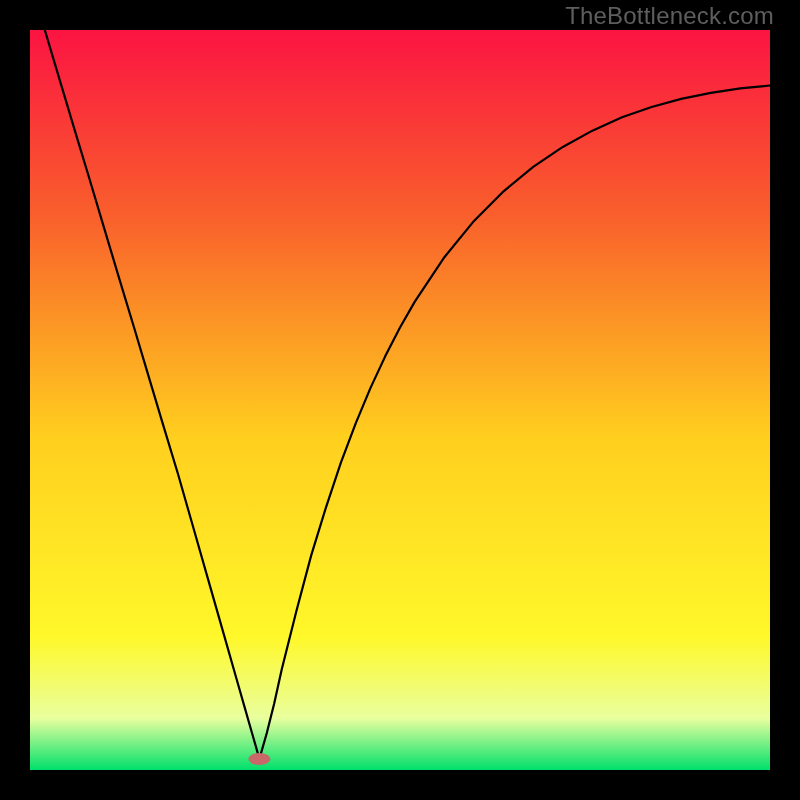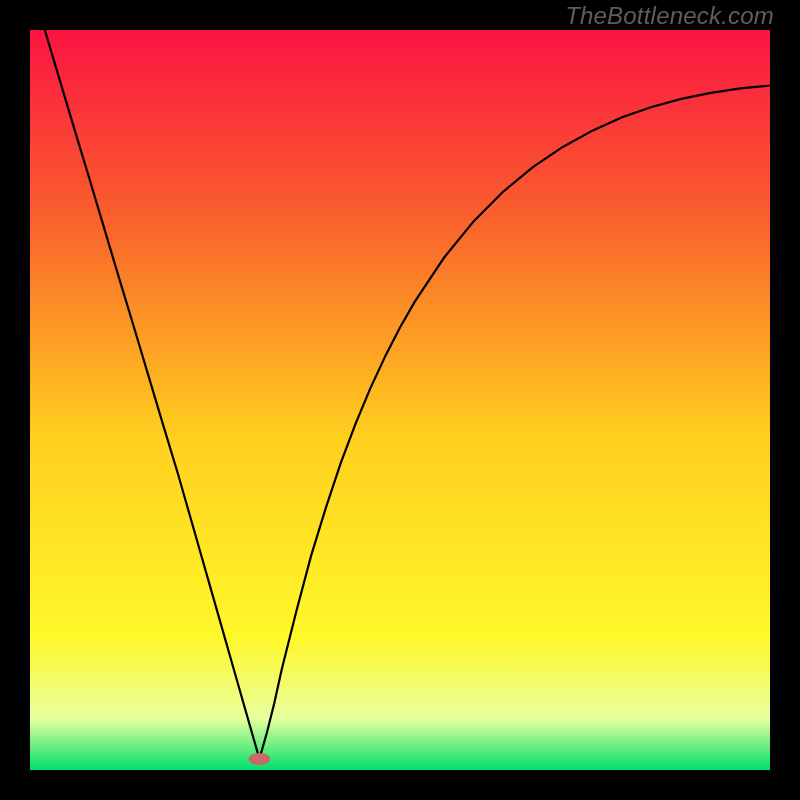--- a/index.html
+++ b/index.html
@@ -9,21 +9,20 @@
     height: 800px;
     background: #000;
     font-family: Arial, Helvetica, sans-serif;
     overflow: hidden;
   }
   .frame {
     position: relative;
     width: 788px;
     height: 800px;
     background: #000;
-    font-style: italic;
   }
   .watermark {
     position: absolute;
     top: 2px;
     right: 14px;
     color: #5e5e5e;
     font-size: 24px;
     font-weight: 500;
     letter-spacing: 0.2px;
     user-select: none;

